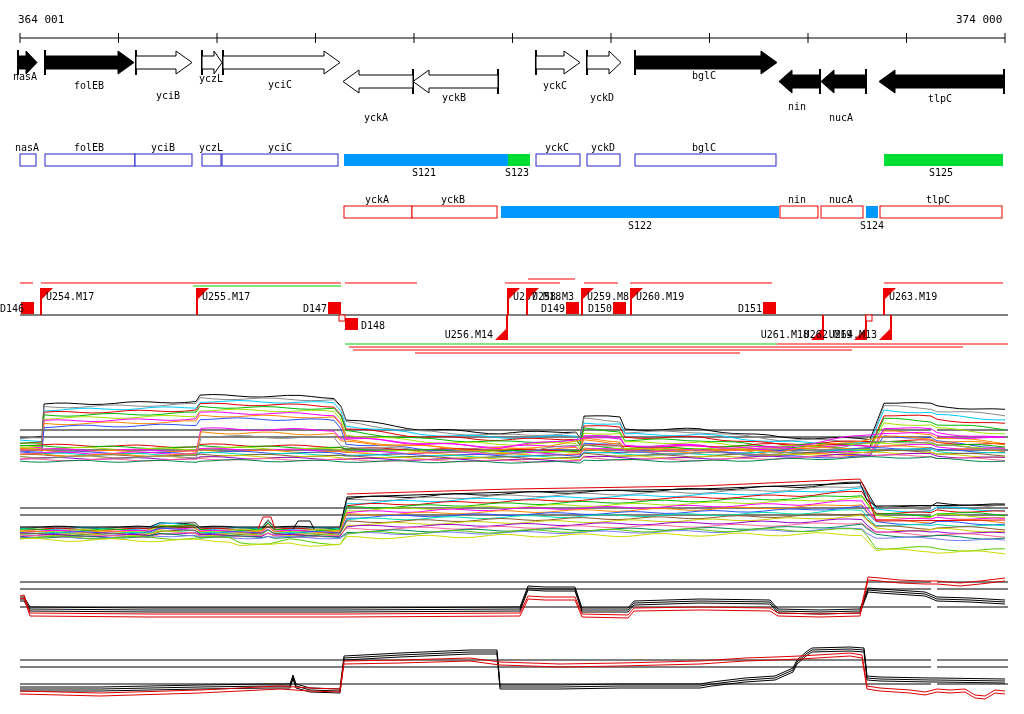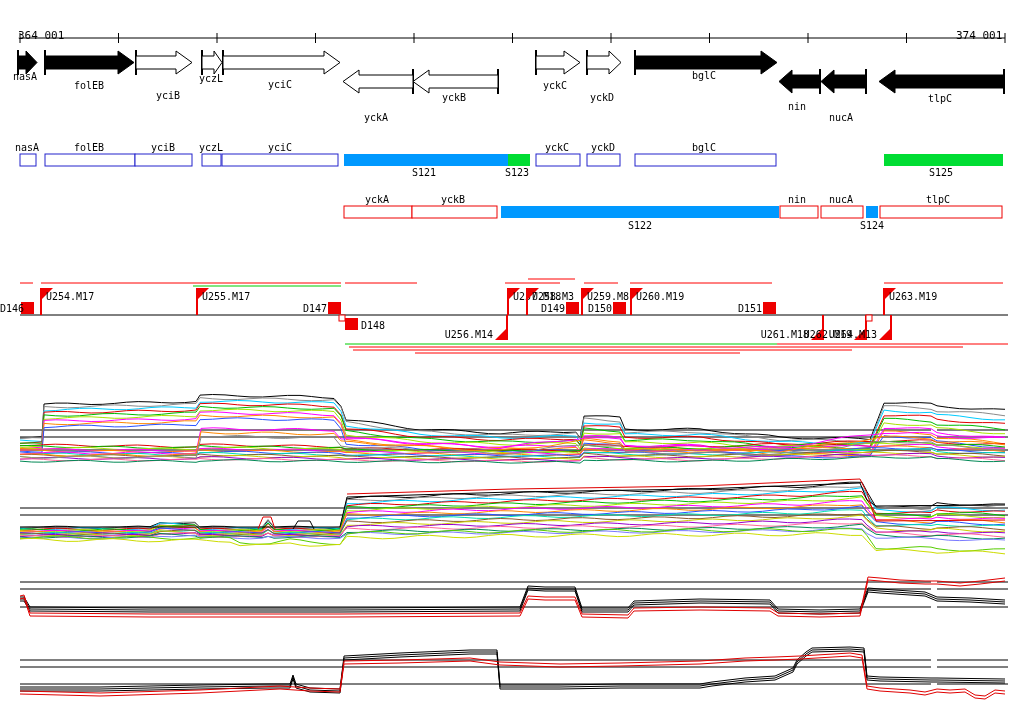--- a/index.html
+++ b/index.html
@@ -1,29 +1,29 @@
 <!DOCTYPE html>
 <html><head>
 <meta charset="utf-8">
 <style>
   html,body{margin:0;padding:0;background:#ffffff;}
   #screen{position:relative;width:1024px;height:714px;background:#fff;overflow:hidden;
           font-family:"DejaVu Sans Mono",monospace;font-size:10px;color:#000;}
   #plot{position:absolute;left:0;top:0;}
-  .coord{position:absolute;top:13px;font-size:11px;letter-spacing:0px;margin-top:16px;}
+  .coord{position:absolute;top:13px;font-size:11px;letter-spacing:0px;}
   #coord-left{left:18px;}
   #coord-right{left:956px;}
   text{font-family:"DejaVu Sans Mono",monospace;font-size:10px;fill:#000;}
 </style>
 </head>
 <body>
 
 <div id="screen">
   <div class="coord" id="coord-left">364 001</div>
-  <div class="coord" id="coord-right">374 001</div>
+  <div class="coord" id="coord-right">374 000</div>
   <svg id="plot" width="1024" height="714" viewBox="0 0 1024 714">
       <line x1="20" y1="38" x2="1005" y2="38" stroke="#000" stroke-width="1"></line>
       <line x1="20" y1="33" x2="20" y2="43" stroke="#000" stroke-width="1"></line>
       <line x1="118.5" y1="33" x2="118.5" y2="43" stroke="#000" stroke-width="1"></line>
       <line x1="217" y1="33" x2="217" y2="43" stroke="#000" stroke-width="1"></line>
       <line x1="315.5" y1="33" x2="315.5" y2="43" stroke="#000" stroke-width="1"></line>
       <line x1="414" y1="33" x2="414" y2="43" stroke="#000" stroke-width="1"></line>
       <line x1="512.5" y1="33" x2="512.5" y2="43" stroke="#000" stroke-width="1"></line>
       <line x1="611" y1="33" x2="611" y2="43" stroke="#000" stroke-width="1"></line>
       <line x1="709.5" y1="33" x2="709.5" y2="43" stroke="#000" stroke-width="1"></line>

